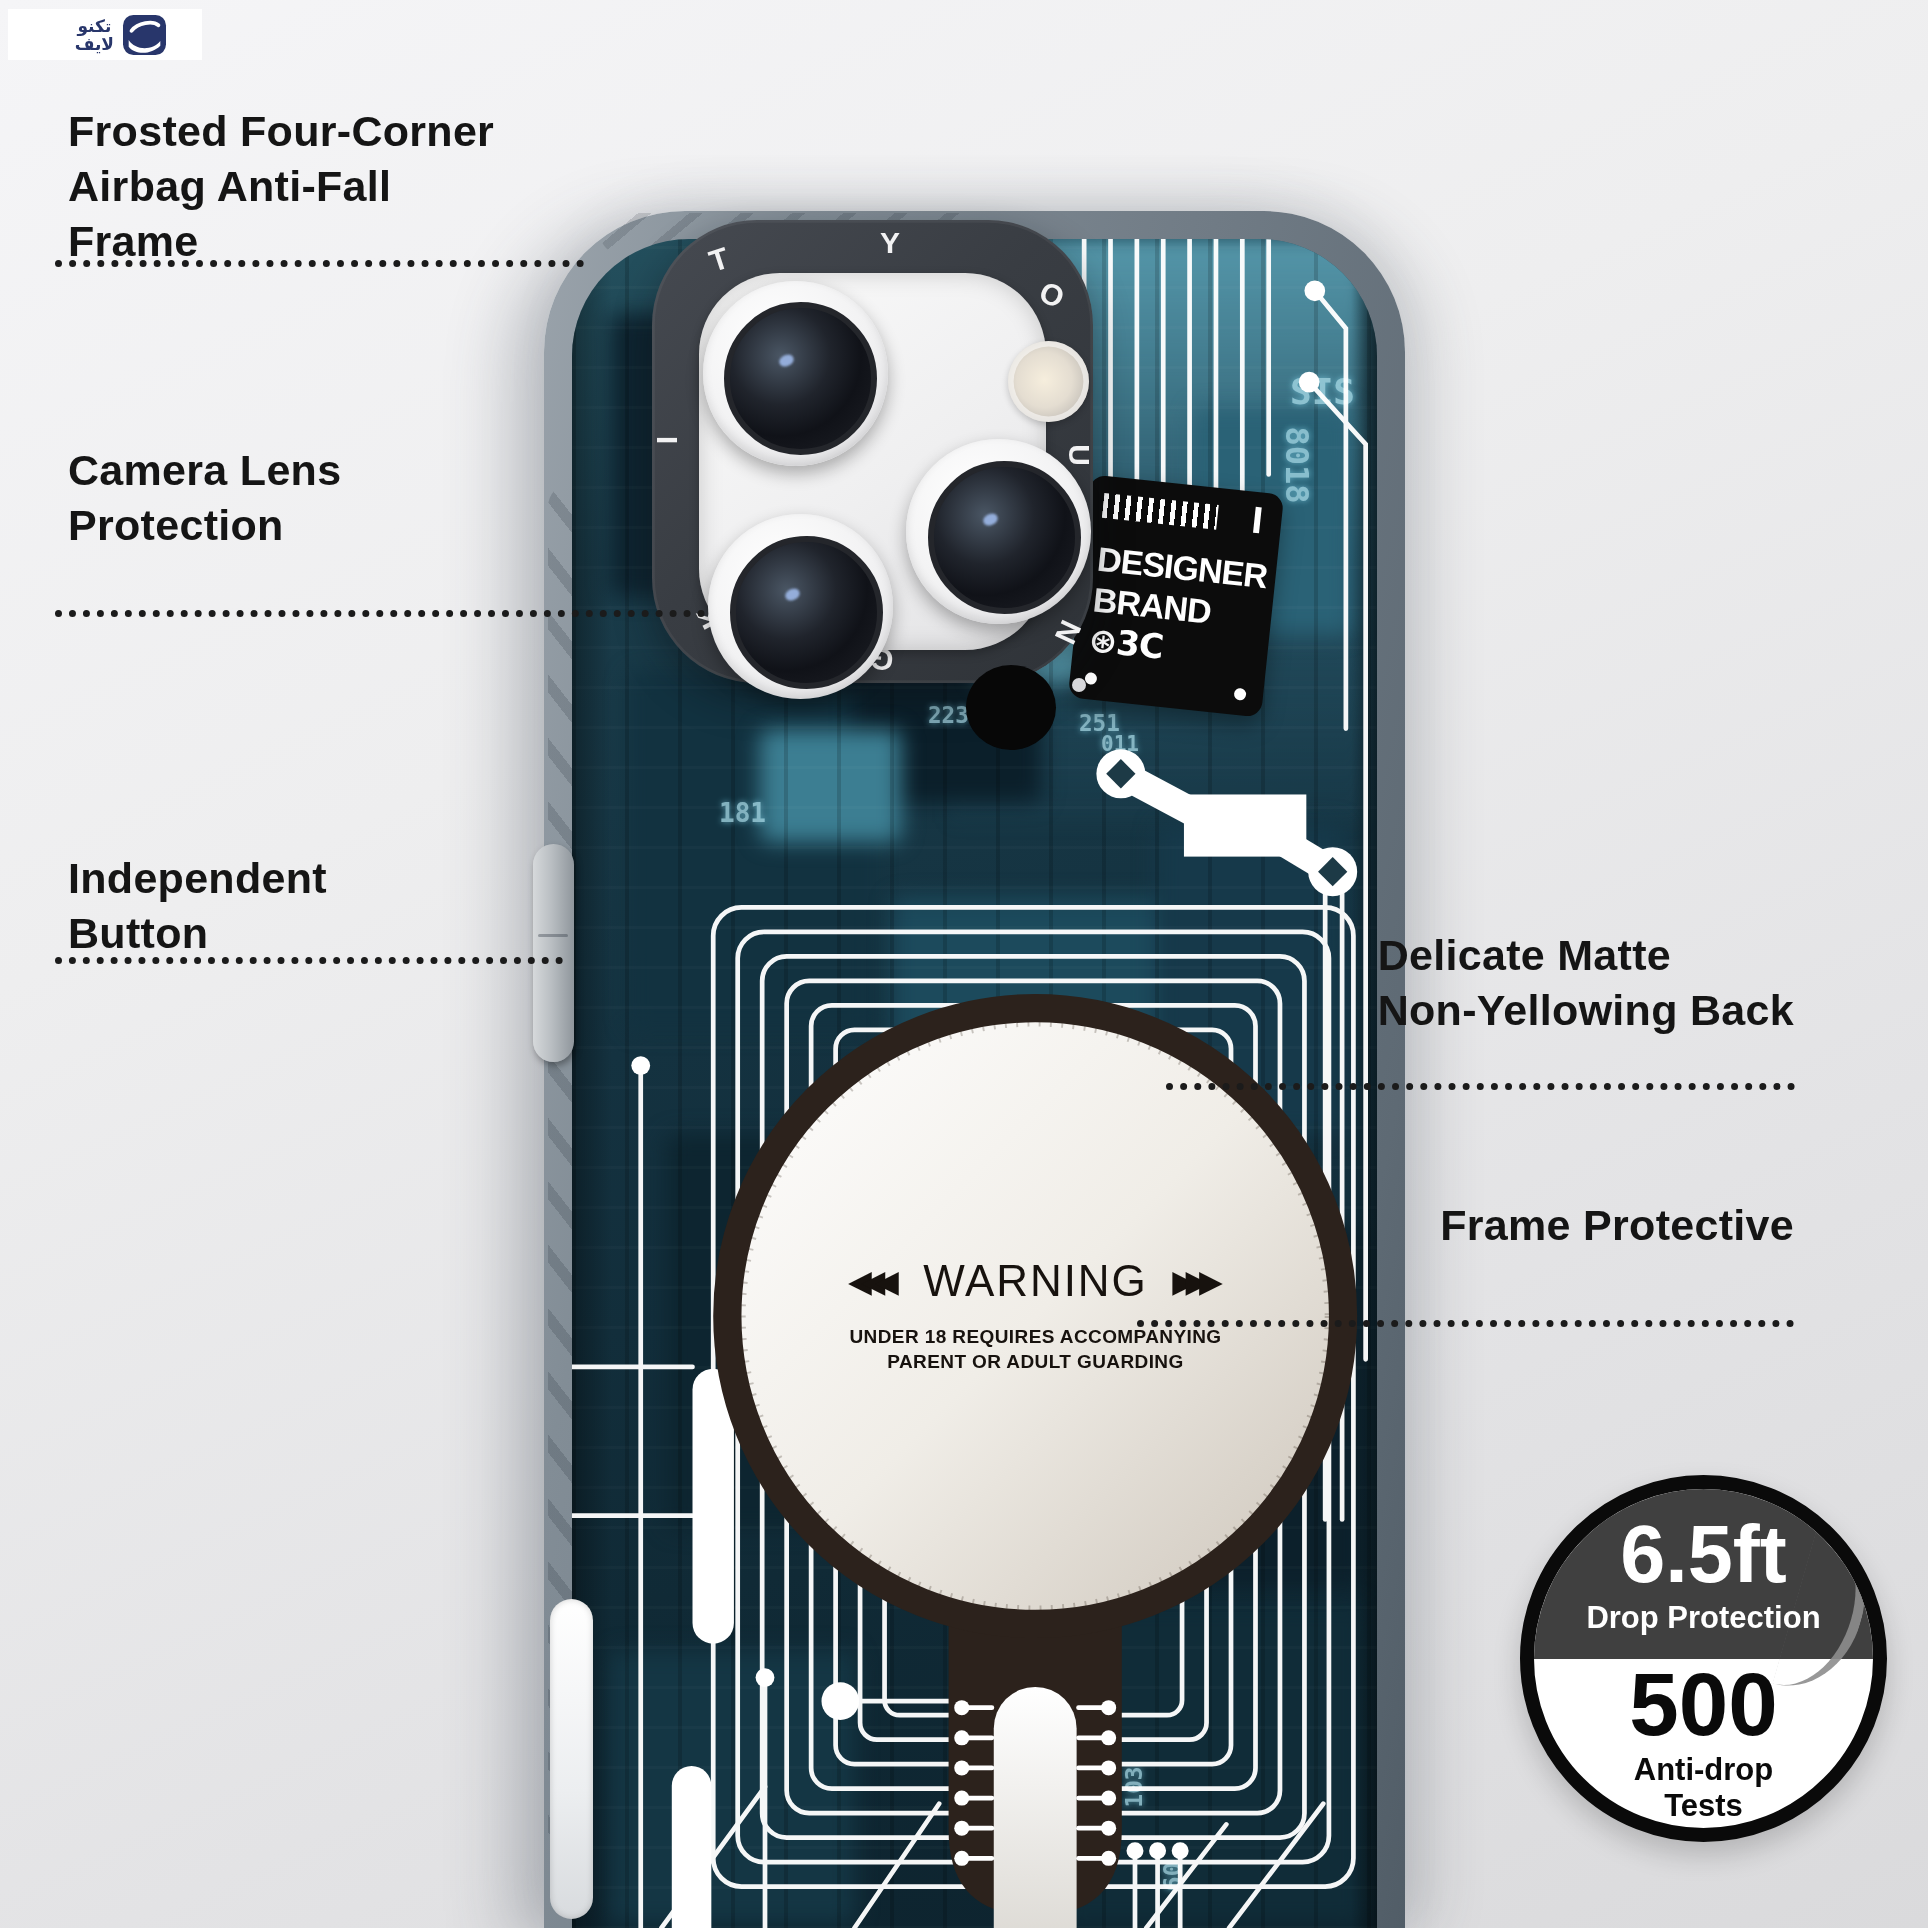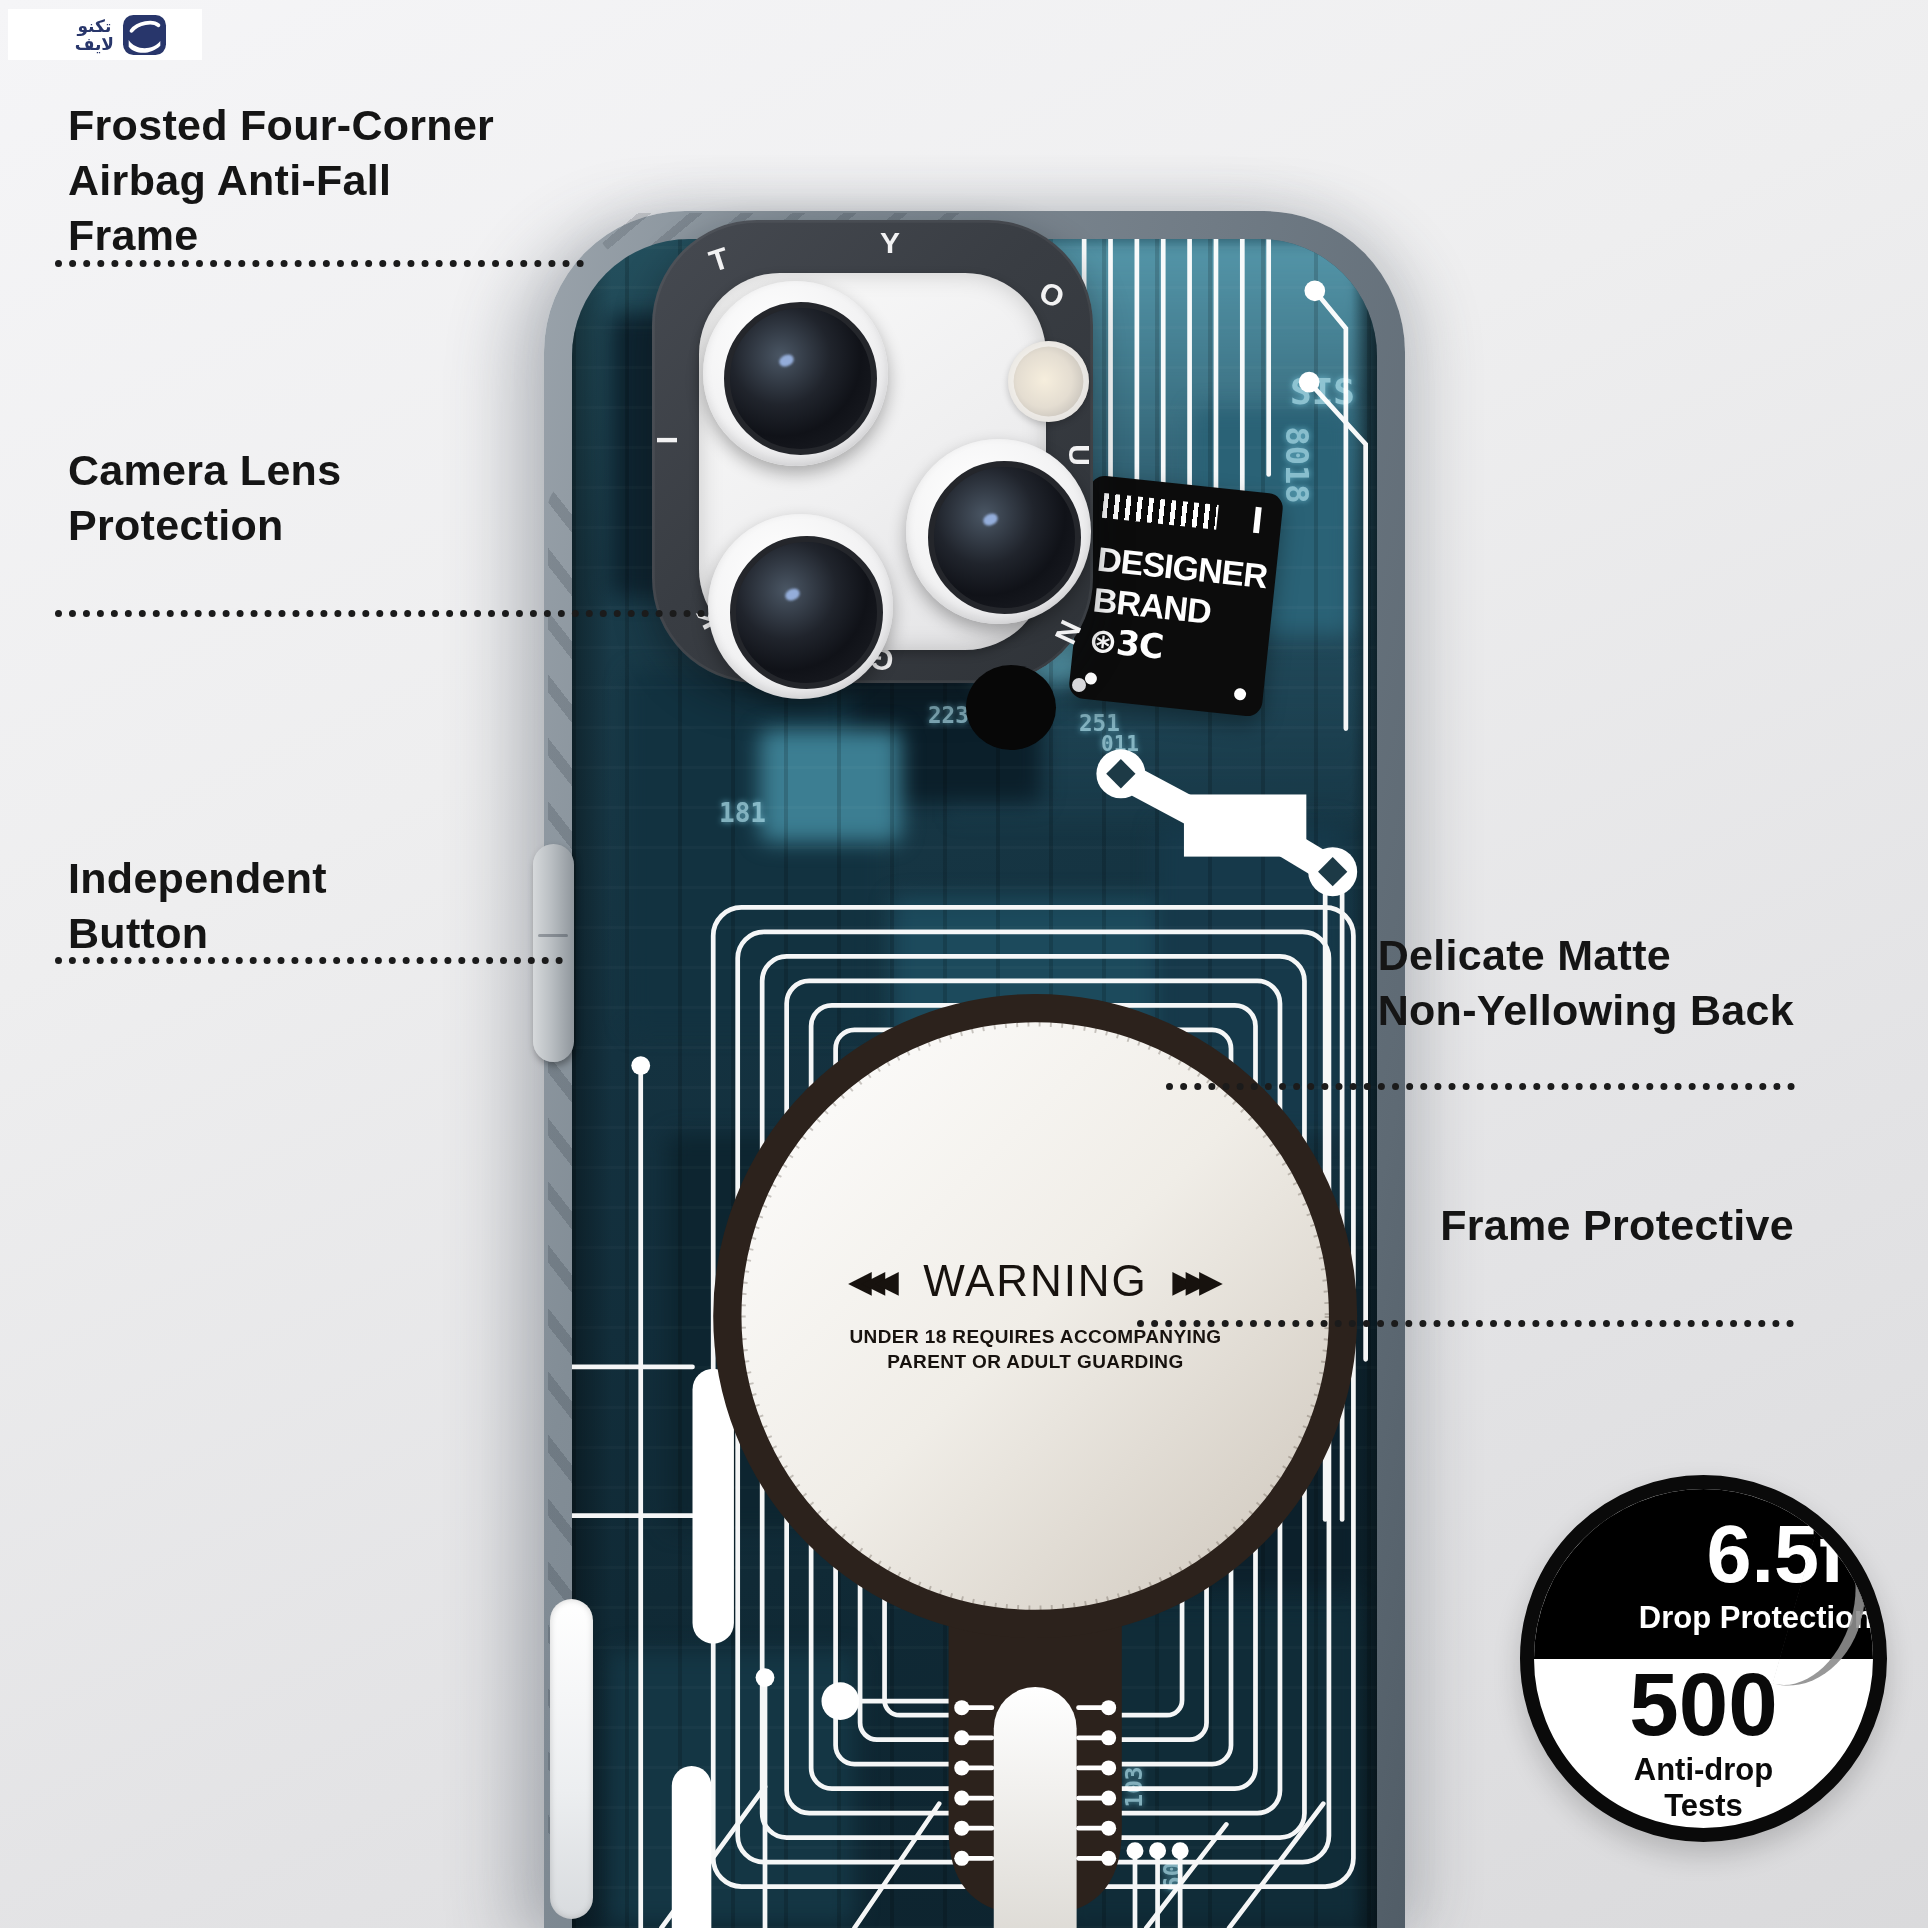--- a/index.html
+++ b/index.html
@@ -101,21 +101,21 @@
     background:linear-gradient(90deg,#d6d9db 0%,#b9bec2 45%,#8f969c 100%);
     box-shadow:1.9px 3.8px 7.5px rgba(0,0,0,.35);}
   .sbtn:after{content:"";position:absolute;left:5.6px;right:5.6px;top:90px;height:2.8px;background:rgba(40,50,60,.35);border-radius:1.9px;}
   .cutout{position:absolute;left:5.6px;top:1388px;width:43px;height:320px;border-radius:21.7px;
     background:linear-gradient(180deg,#ffffff 0%,#eceef0 60%,#d8dbde 100%);
     box-shadow:inset 0 0 7.5px rgba(0,0,0,.18);}
   
   .badge{position:absolute;left:1520px;top:1475px;width:367px;height:367px;border-radius:50%;
     border:14px solid #0a0a0a;box-sizing:border-box;background:#fff;overflow:hidden;
     box-shadow:0 13px 28px rgba(0,0,0,.18);}
-  .badge-top{position:absolute;left:0;top:0;right:0;height:50%;background:#000000;color:#fff;text-align:right;}
+  .badge-top{position:absolute;left:0;top:0;right:0;height:50%;background:#404040;color:#fff;text-align:center;}
   .badge-bottom{position:absolute;left:0;bottom:0;right:0;height:50%;color:#0a0a0a;text-align:center;margin-top:36px;}
   .badge-big{font-size:81px;font-weight:bold;line-height:1;margin-top:24.5px;}
   .badge-small{font-size:31px;font-weight:bold;margin-top:5.6px;}
   .badge-big2{font-size:89px;font-weight:bold;line-height:.95;margin-top:3.8px;}
   .badge-shine{position:absolute;right:11.3px;top:41px;width:58px;height:166px;border-right:10.4px solid #8d8d8d;
     border-radius:0 100% 100% 0 / 0 50% 50% 0;transform:rotate(16deg);opacity:.9;}
 </style>
 </head>
 <body>
 
@@ -321,21 +321,21 @@
         <div class="glass">
             <div class="glint"></div>
           </div>
       </div>
       <div class="flash"></div>
       <div class="lidar"></div>
       <div class="micdot"></div>
     </div>
   </div>
 
-  <div class="ann" style="left:68px;top:98px;">
+  <div class="ann" style="left:68px;top:104px;">
     <div>Frosted Four-Corner</div>
     <div>Airbag Anti-Fall</div>
     <div>Frame</div>
   </div>
   <div class="dotline" style="left:55px;top:260px;width:529px;"></div>
 
   <div class="ann" style="left:68px;top:443px;">
     <div>Camera Lens</div>
     <div>Protection</div>
   </div>

